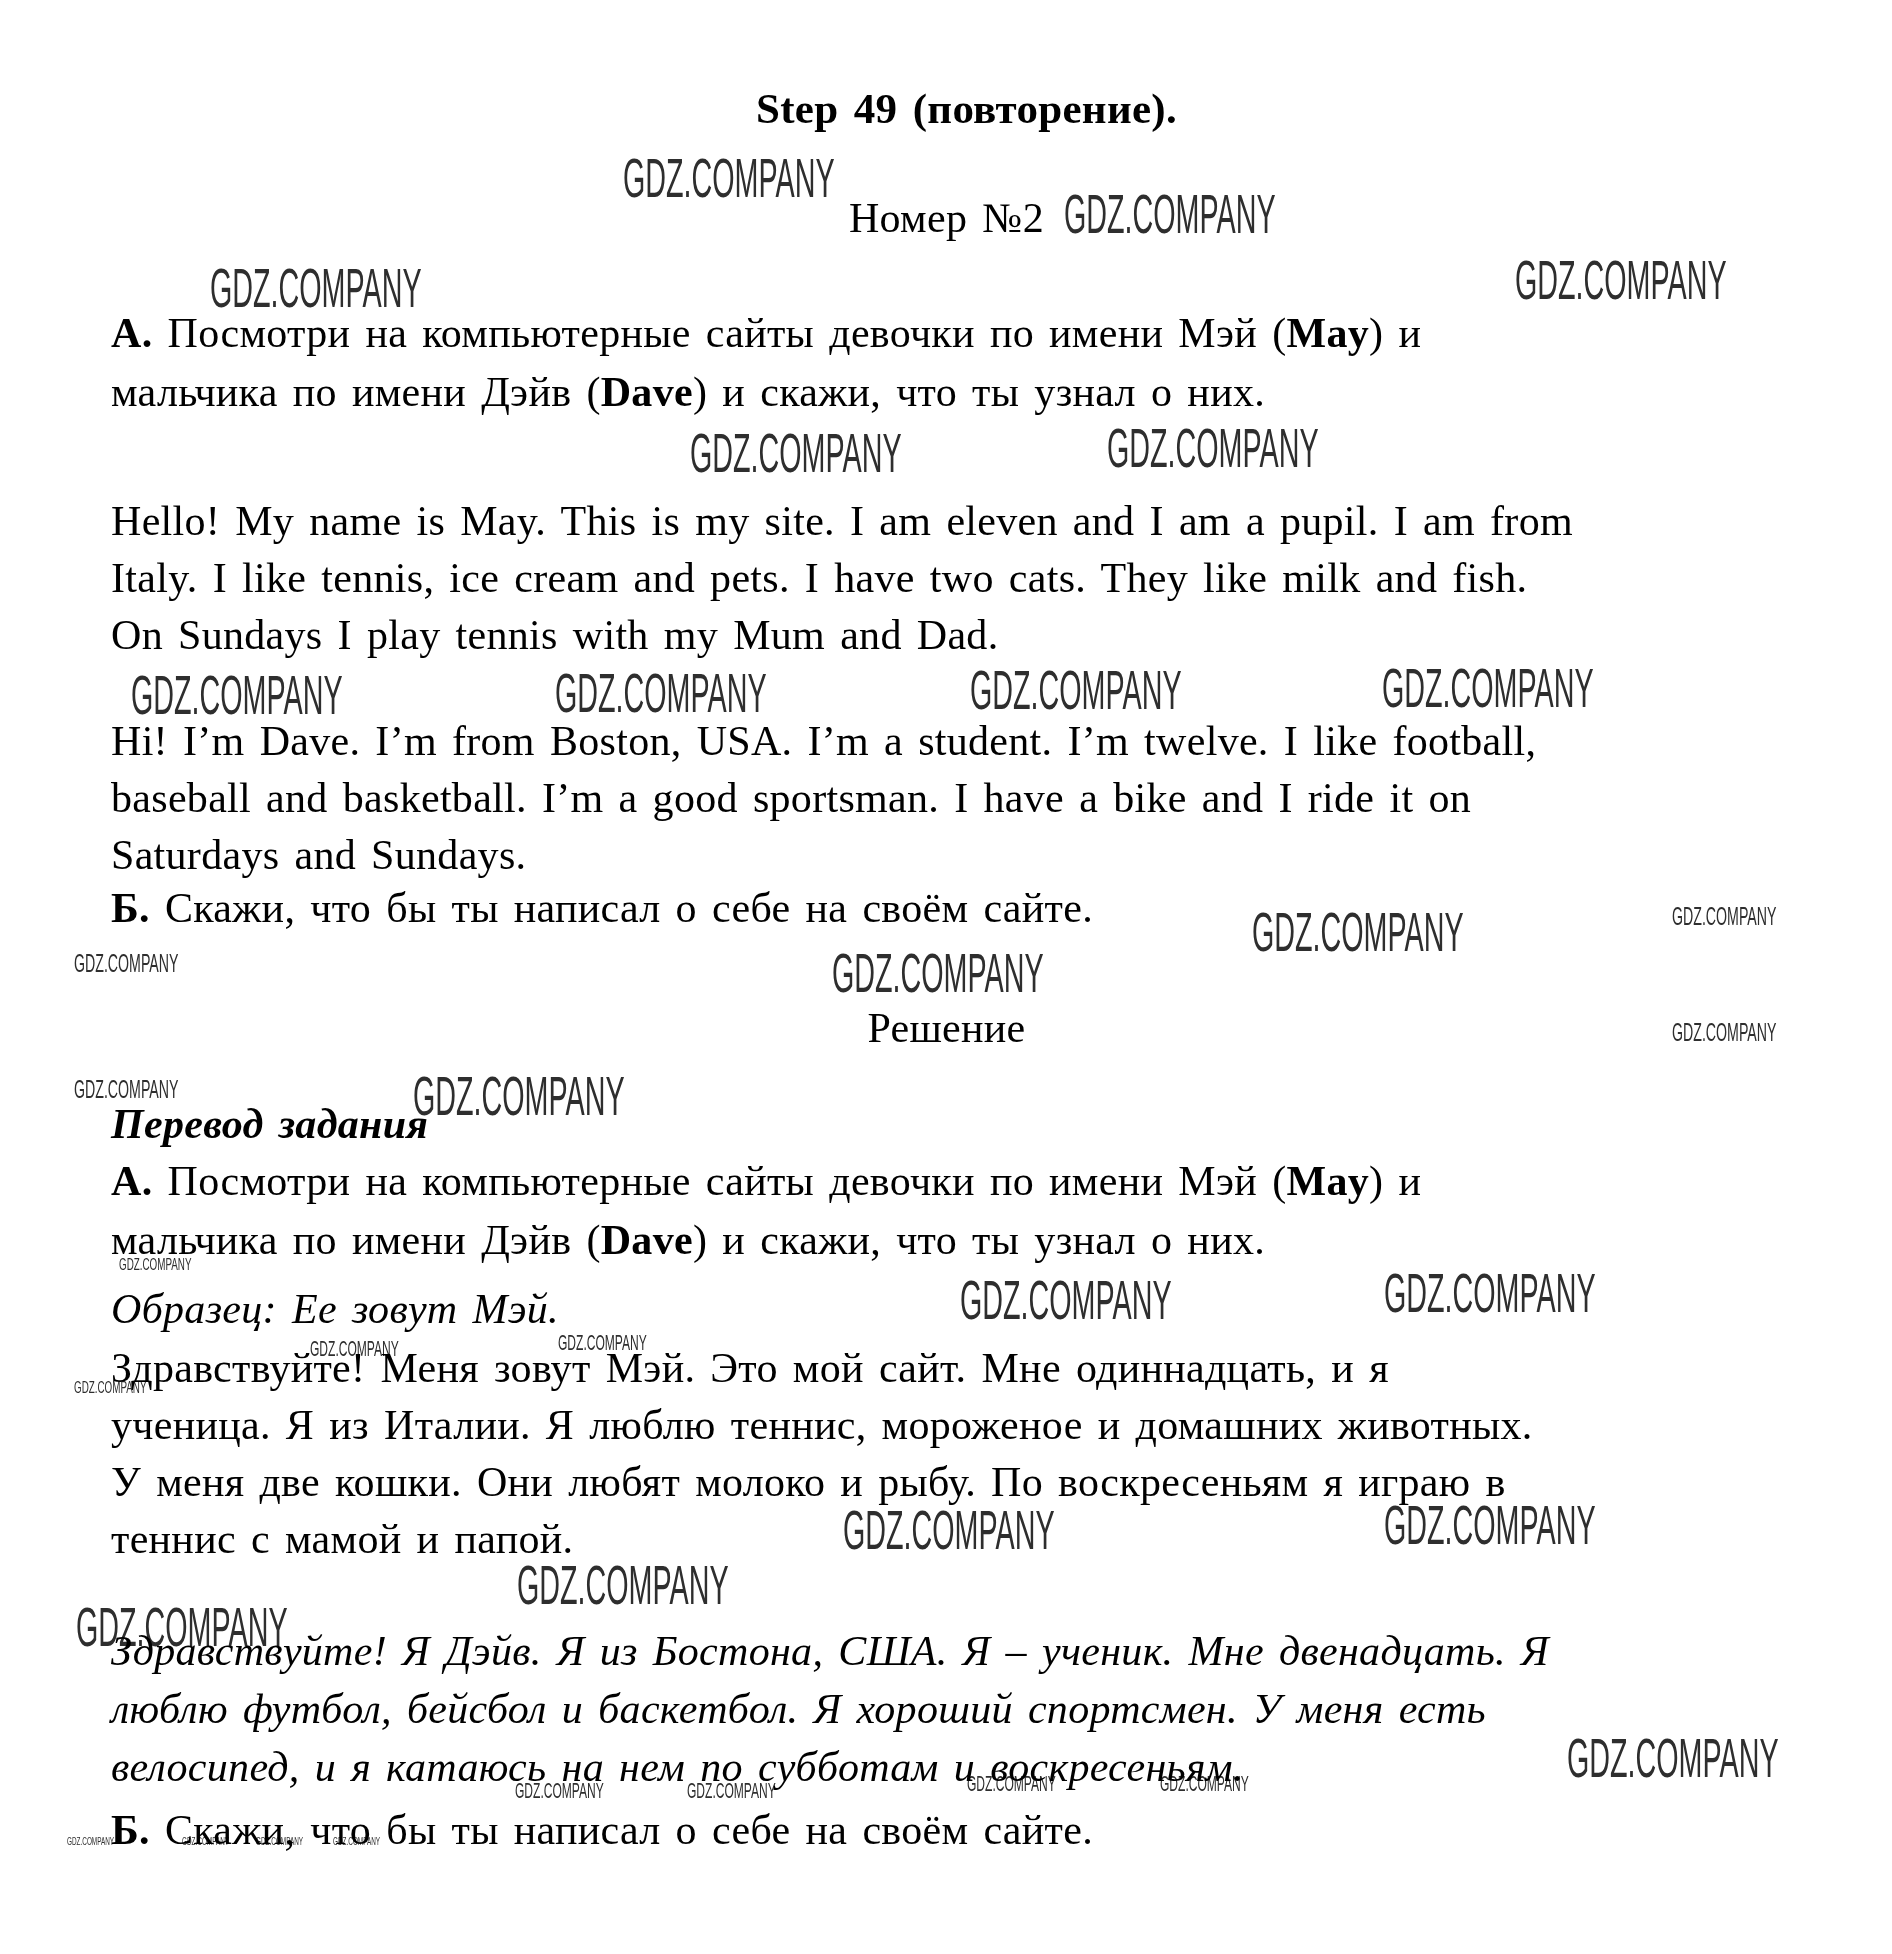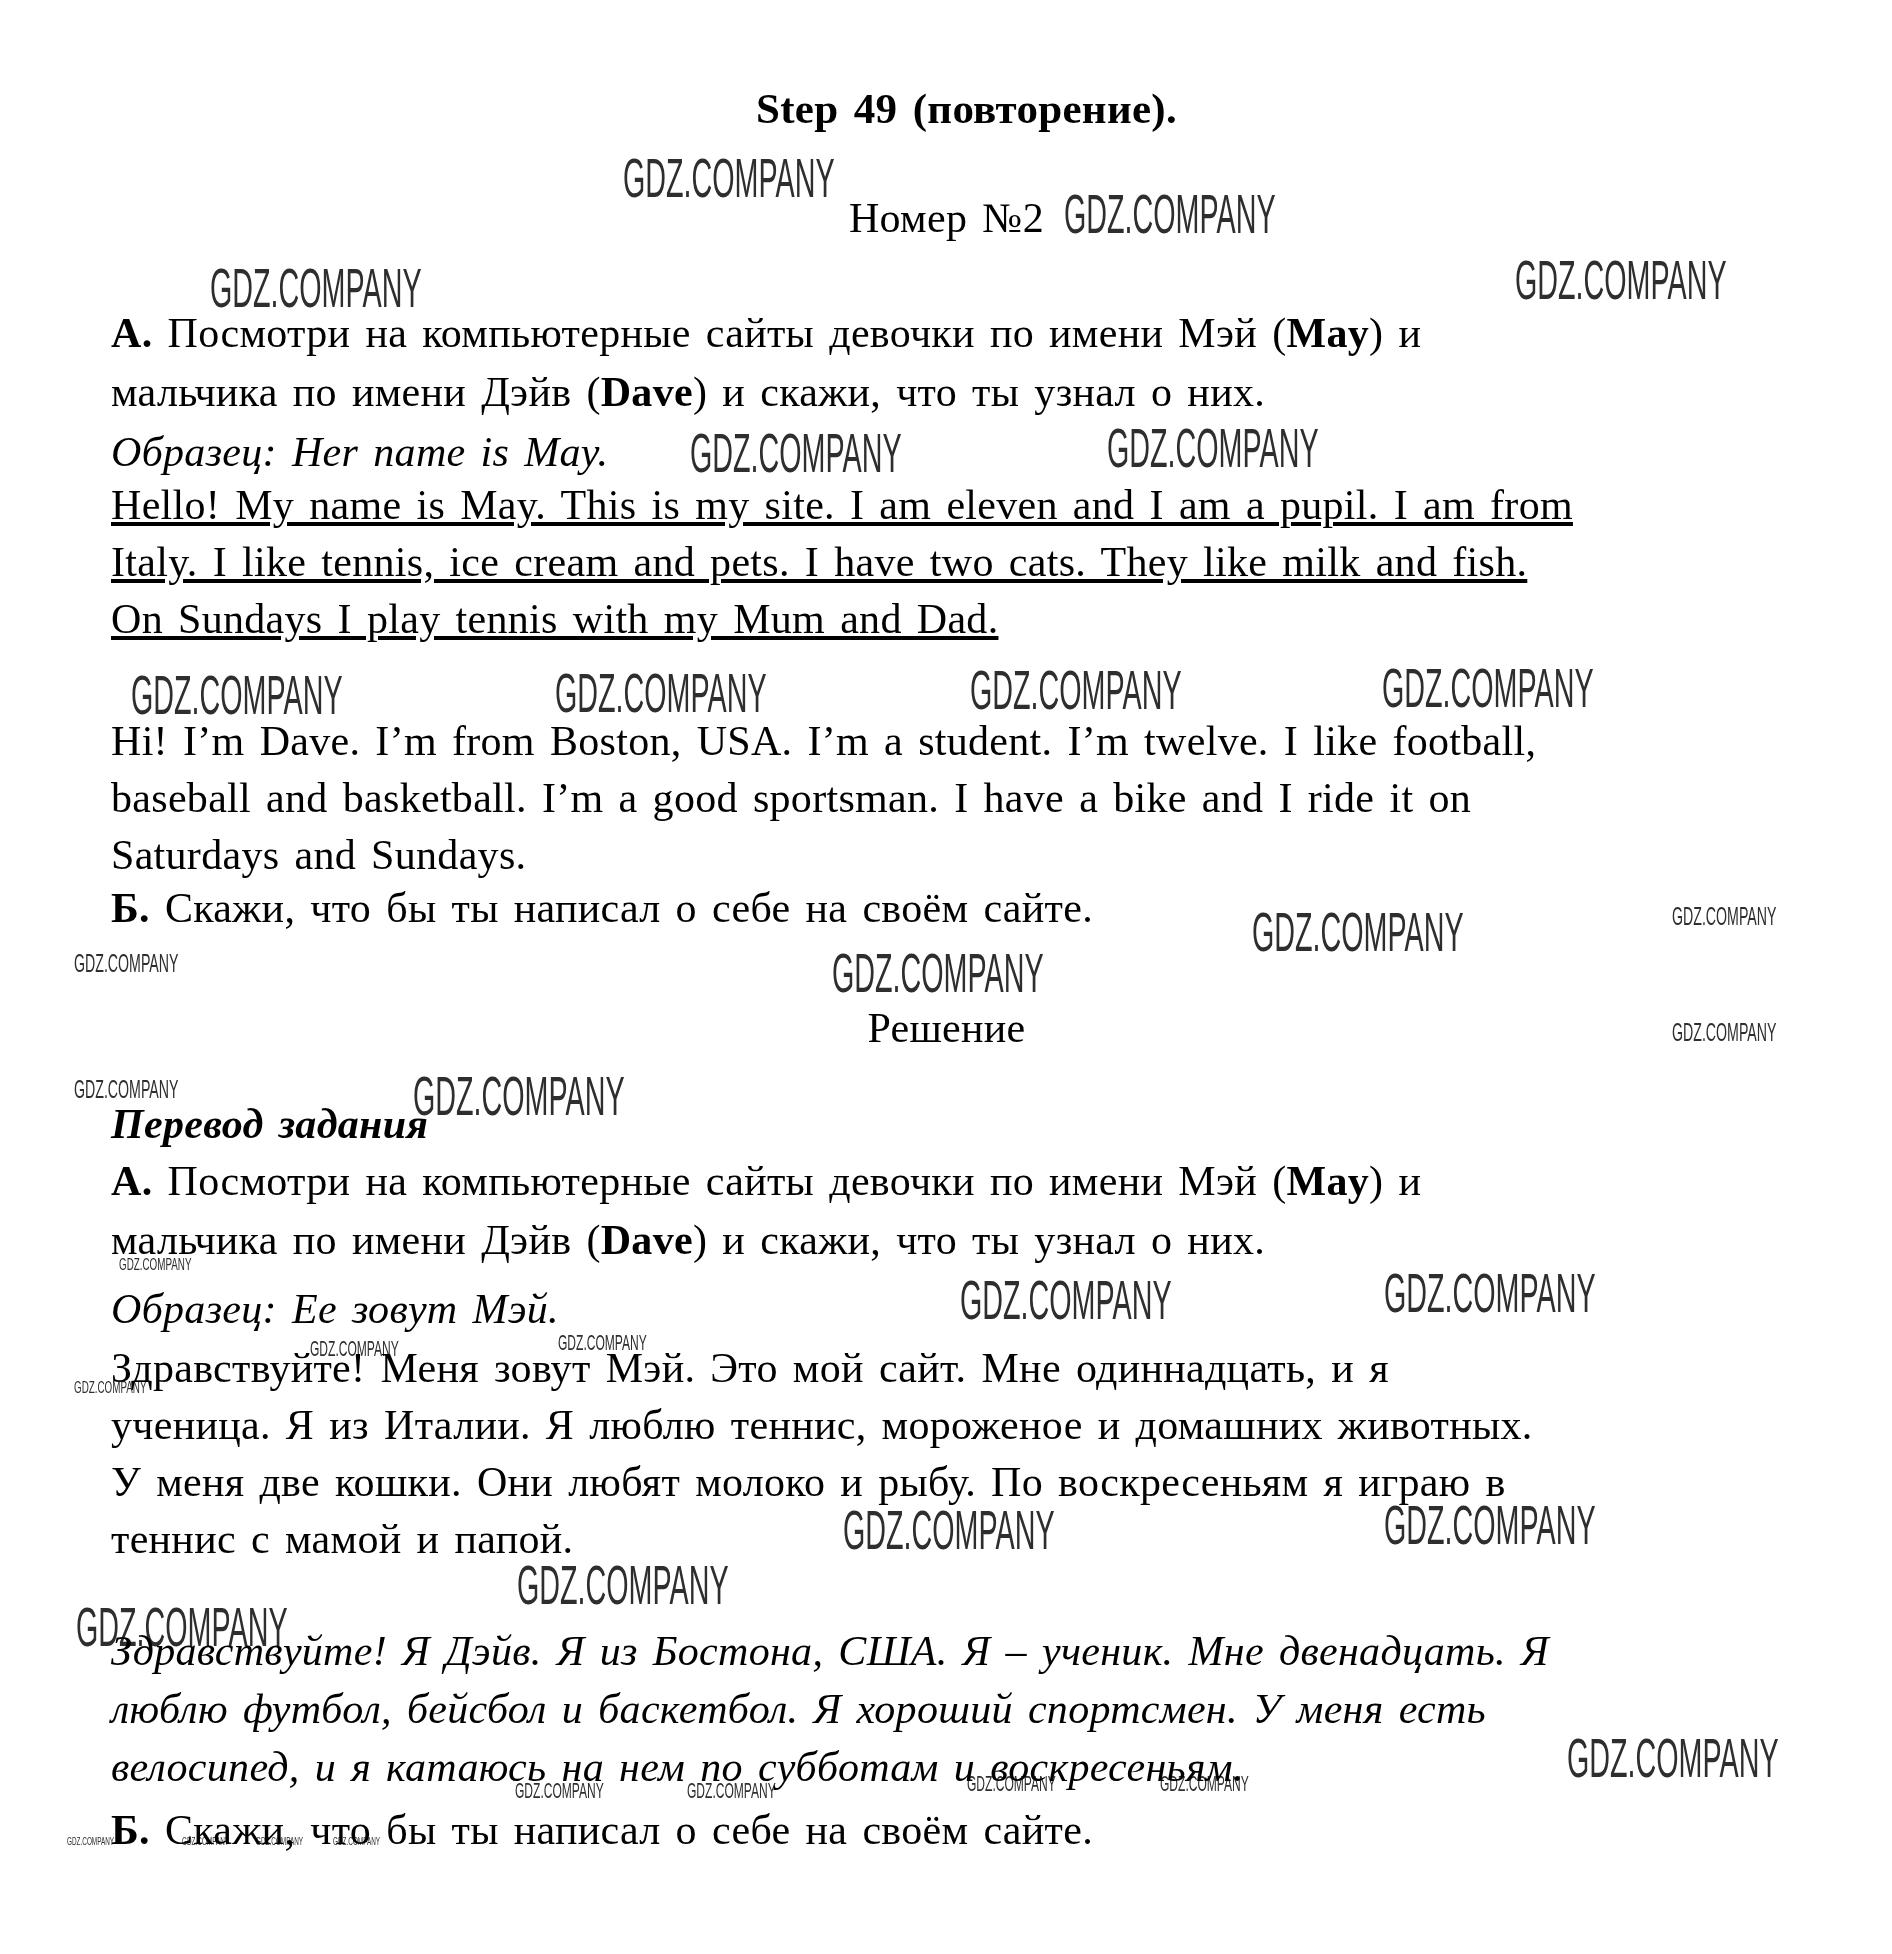--- a/index.html
+++ b/index.html
@@ -94,23 +94,22 @@
       <span class="wm wm-xxs" style="left: 333px; top: 1837px;">GDZ.COMPANY</span>
     </div>
 
   <div class="blk centered title b" style="top:80px;padding-left:20px;">Step 49 (повторение).</div>
 
   <div class="blk centered" style="top:190px;">Номер №2</div>
 
   <p class="blk lh68" style="top:304px;"><span class="b">А.</span><span> Посмотри на компьютерные сайты девочки по имени Мэй (</span><span class="b">May</span><span>) и
 мальчика по имени Дэйв (</span><span class="b">Dave</span><span>) и скажи, что ты узнал о них.</span></p>
 
-  <p class="blk" style="top:424px;"><span class="i">Образец: Her name is May.</span></p>
 
-  <p class="blk" style="top:477px;text-decoration:underline;">Hello! My name is May. This is my site. I am eleven and I am a pupil. I am from
+  <p class="blk" style="top:493px;">Hello! My name is May. This is my site. I am eleven and I am a pupil. I am from
 Italy. I like tennis, ice cream and pets. I have two cats. They like milk and fish.
 On Sundays I play tennis with my Mum and Dad.</p>
 
   <p class="blk" style="top:713px;">Hi! I’m Dave. I’m from Boston, USA. I’m a student. I’m twelve. I like football,
 baseball and basketball. I’m a good sportsman. I have a bike and I ride it on
 Saturdays and Sundays.</p>
 
   <p class="blk" style="top:880px;"><span class="b">Б.</span><span> Скажи, что бы ты написал о себе на своём сайте.</span></p>
 
   <div class="blk centered" style="top:1000px;">Решение</div>

